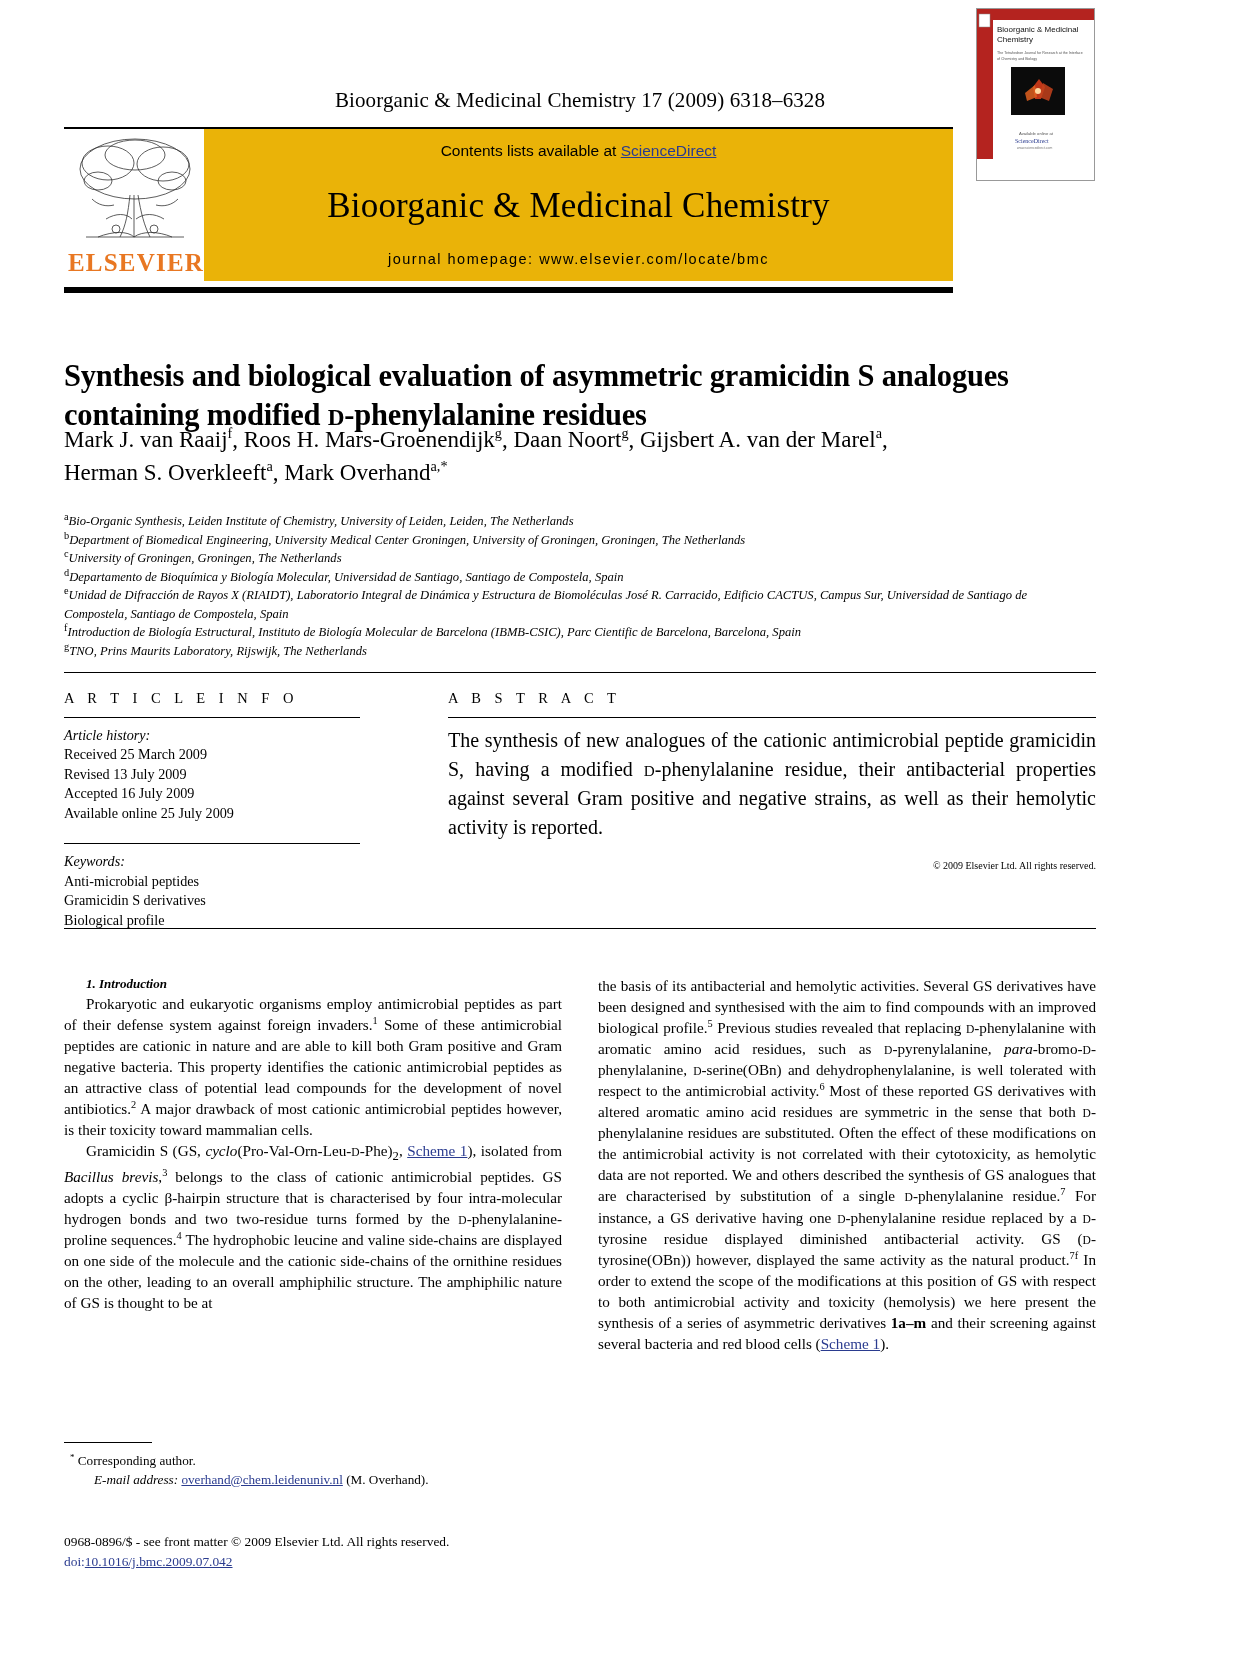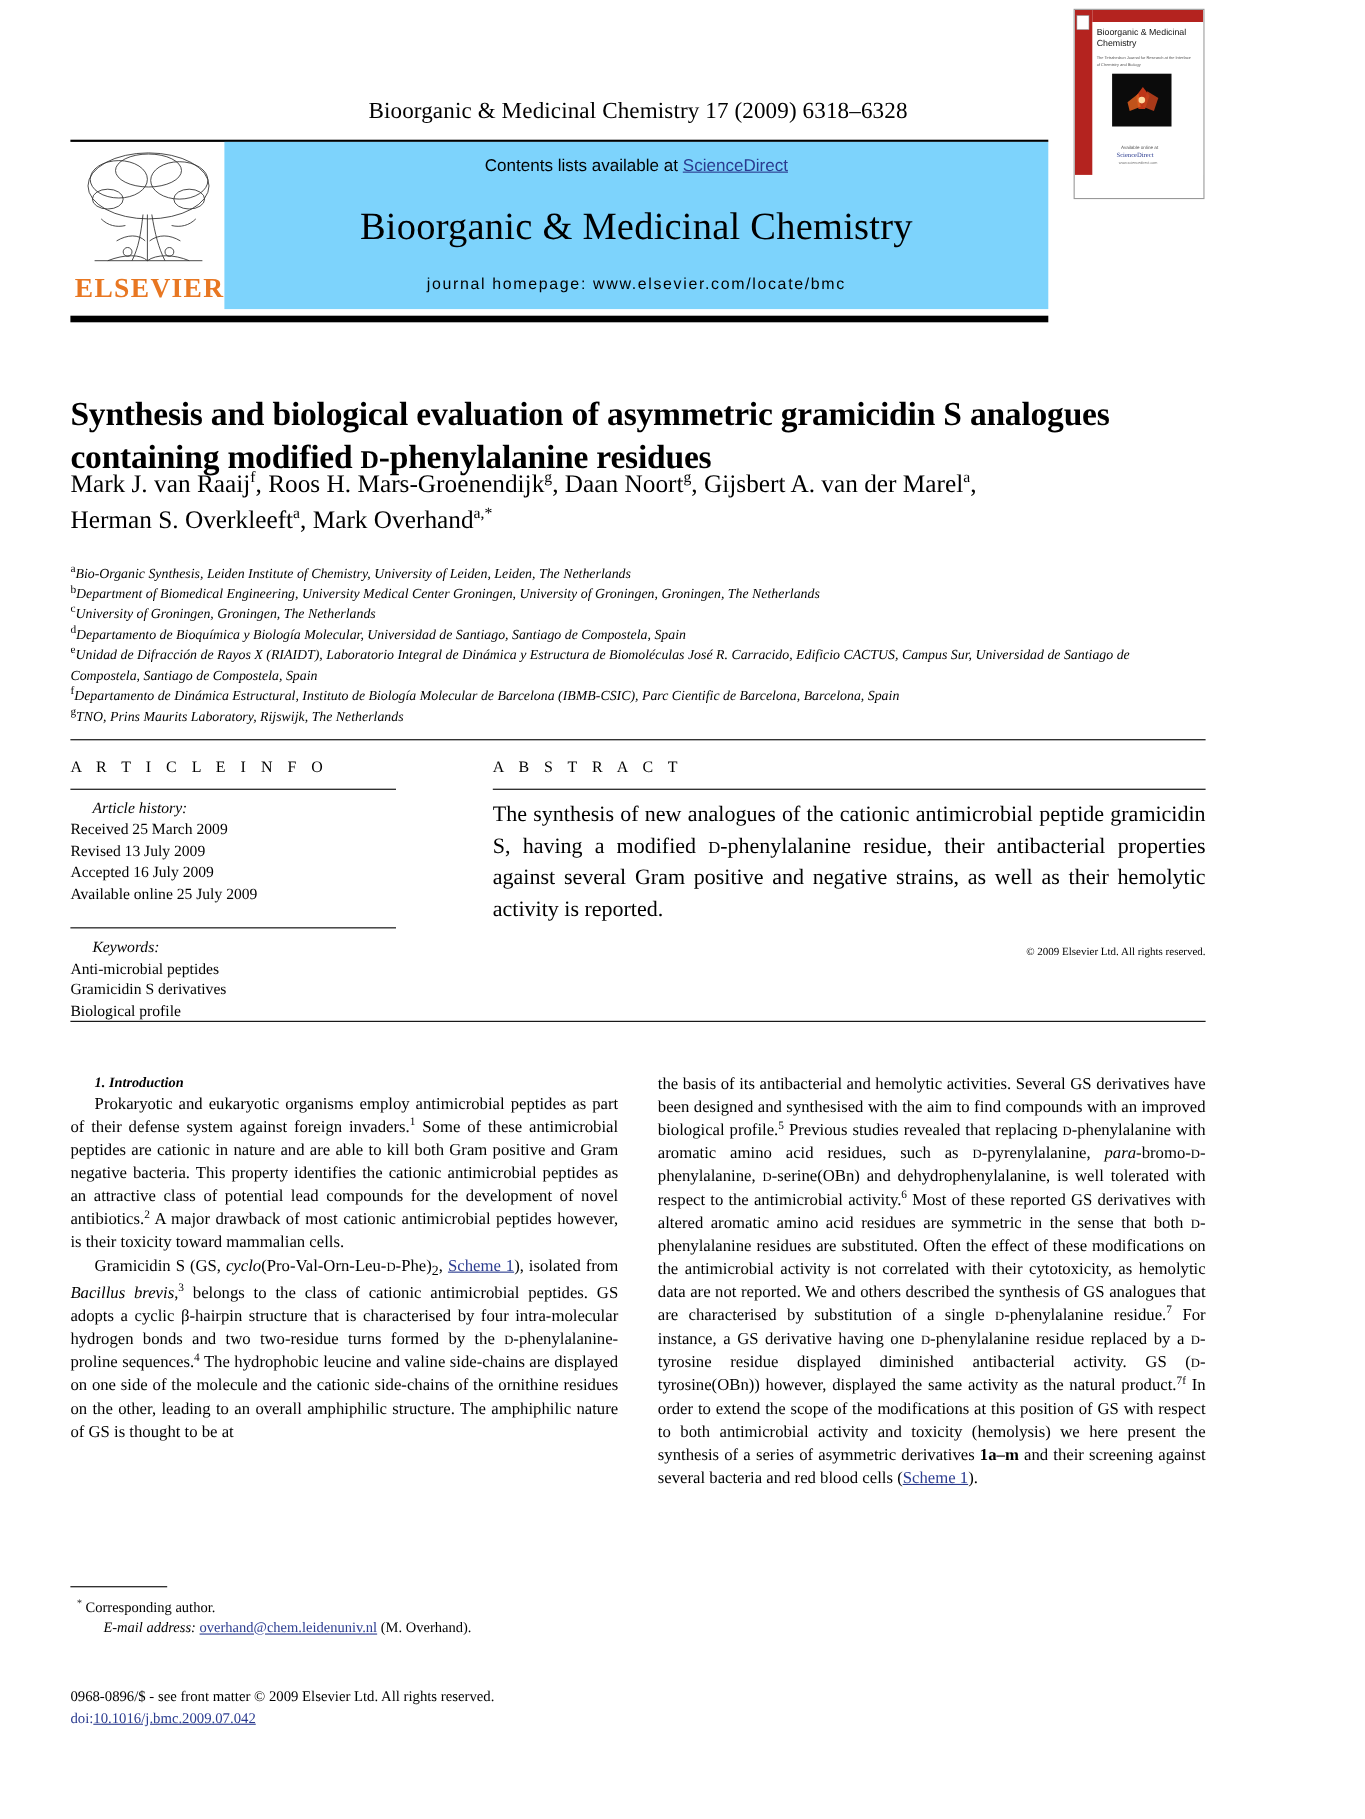--- a/index.html
+++ b/index.html
@@ -72,21 +72,21 @@
     font-family: "Liberation Serif", serif;
     color: #e87722;
     font-size: 25px;
     font-weight: bold;
     letter-spacing: 1.2px;
     text-align: center;
     margin-top: -2px;
   }
   .mast-center {
     flex: 1 1 auto;
-    background: #7dd3fc;
+    background: #eab308;
     text-align: center;
     display: flex;
     flex-direction: column;
     justify-content: space-between;
     padding: 13px 0 14px 0;
     box-sizing: border-box;
   }
   .contents-line {
     font-family: "Liberation Sans", sans-serif;
     font-size: 15.5px;
@@ -182,21 +182,21 @@
     margin-bottom: 10px;
   }
   .thin-rule {
     border-top: 1.1px solid #000;
     margin: 0 0 8px 0;
   }
   .info-block {
     font-size: 14.2px;
     line-height: 1.37;
   }
-  .info-block .ital { font-style: italic; margin-left: 20px; }
+  .info-block .ital { font-style: italic; }
   .info-gap { height: 20px; }
   .abs-text {
     font-size: 20px;
     line-height: 1.45;
     text-align: justify;
   }
   .abs-copy {
     font-size: 10px;
     text-align: right;
     margin-top: 18px;
@@ -332,21 +332,21 @@
     <div>Mark J. van Raaij<sup>f</sup>, Roos H. Mars-Groenendijk<sup>g</sup>, Daan Noort<sup>g</sup>, Gijsbert A. van der Marel<sup>a</sup>,</div>
     <div>Herman S. Overkleeft<sup>a</sup>, Mark Overhand<sup>a,</sup><sup>*</sup></div>
   </div>
 
   <div class="affiliations">
     <div><sup>a</sup><span>Bio-Organic Synthesis, Leiden Institute of Chemistry, University of Leiden, Leiden, The Netherlands</span></div>
     <div><sup>b</sup><span>Department of Biomedical Engineering, University Medical Center Groningen, University of Groningen, Groningen, The Netherlands</span></div>
     <div><sup>c</sup><span>University of Groningen, Groningen, The Netherlands</span></div>
     <div><sup>d</sup><span>Departamento de Bioquímica y Biología Molecular, Universidad de Santiago, Santiago de Compostela, Spain</span></div>
     <div><sup>e</sup><span>Unidad de Difracción de Rayos X (RIAIDT), Laboratorio Integral de Dinámica y Estructura de Biomoléculas José R. Carracido, Edificio CACTUS, Campus Sur, Universidad de Santiago de Compostela, Santiago de Compostela, Spain</span></div>
-    <div><sup>f</sup><span>Departamento de Dinámica Estructural, Instituto de Biología Molecular de Barcelona (IBMB-CSIC), Parc Cientific de Barcelona, Barcelona, Spain</span></div>
+    <div><sup>f</sup><span>Introduction de Biología Estructural, Instituto de Biología Molecular de Barcelona (IBMB-CSIC), Parc Cientific de Barcelona, Barcelona, Spain</span></div>
     <div><sup>g</sup><span>TNO, Prins Maurits Laboratory, Rijswijk, The Netherlands</span></div>
   </div>
 
   <div class="band-rule"></div>
   <div class="band-rule-bottom"></div>
 
   <div class="col-info">
     <div class="sec-head">A R T I C L E   I N F O</div>
     <div class="thin-rule"></div>
     <div class="info-block">

